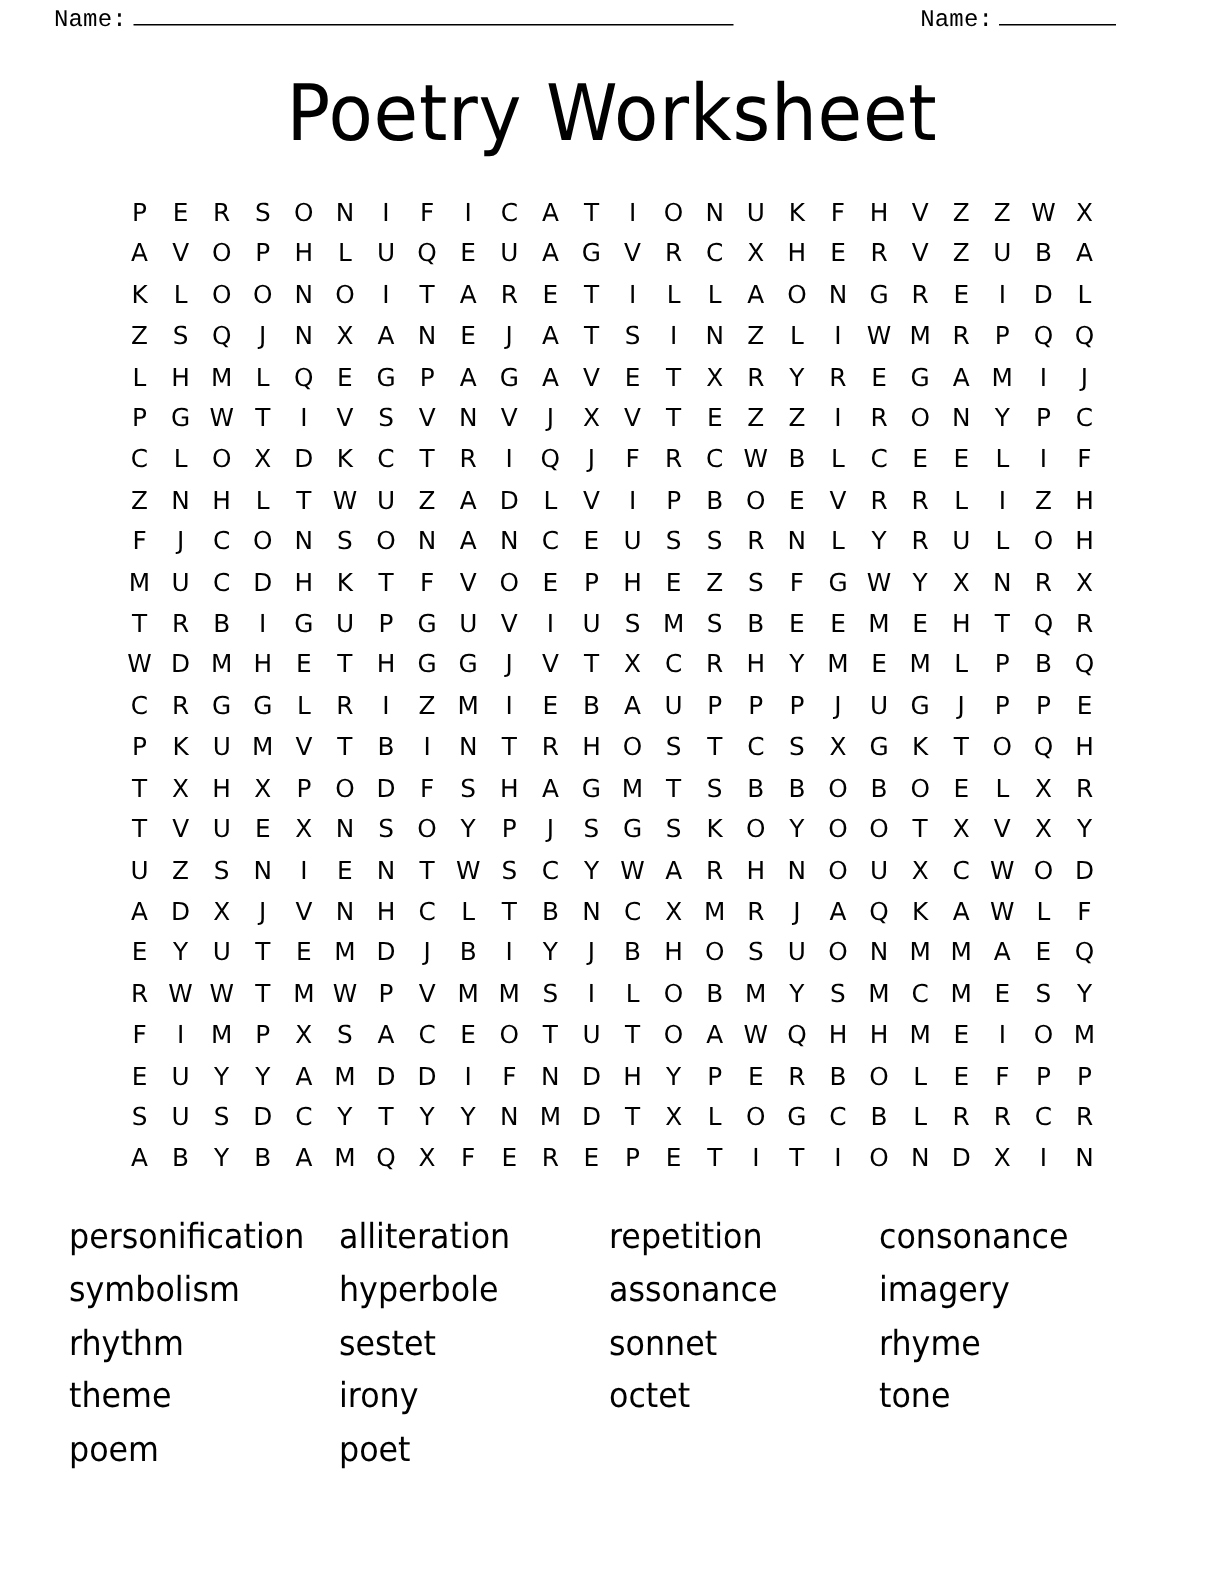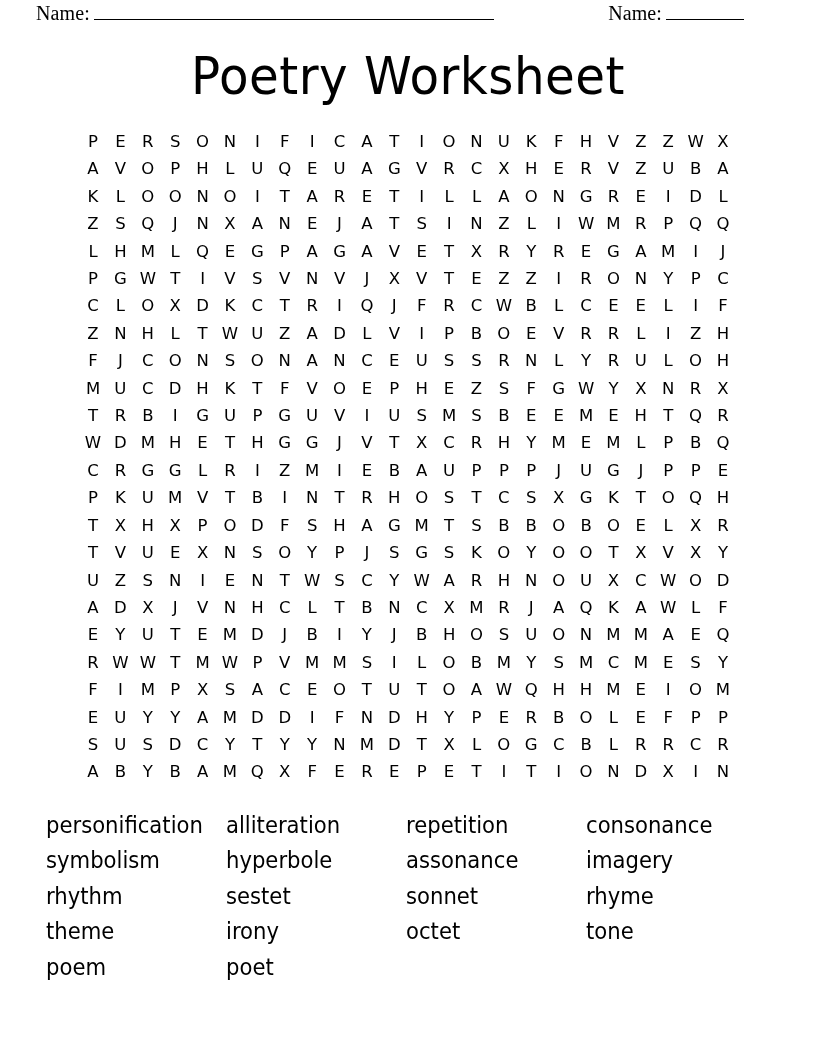--- a/index.html
+++ b/index.html
@@ -24,22 +24,22 @@
     padding: 4px 72px 0 36px;
     height: 26px;
     box-sizing: border-box;
   }
   .field {
     display: flex;
     align-items: baseline;
     white-space: nowrap;
   }
   .field-label {
-    font-family: Liberation Serif, serif;
-    font-size: 20px;
+    font-family: Liberation Mono, monospace;
+    font-size: 16px;
     line-height: 18px;
     letter-spacing: 0.1px;
   }
   .rule {
     display: inline-block;
     border-bottom: 1.4px solid #000;
     height: 12px;
     margin-left: 4px;
   }
   .rule-name { width: 400px; }

